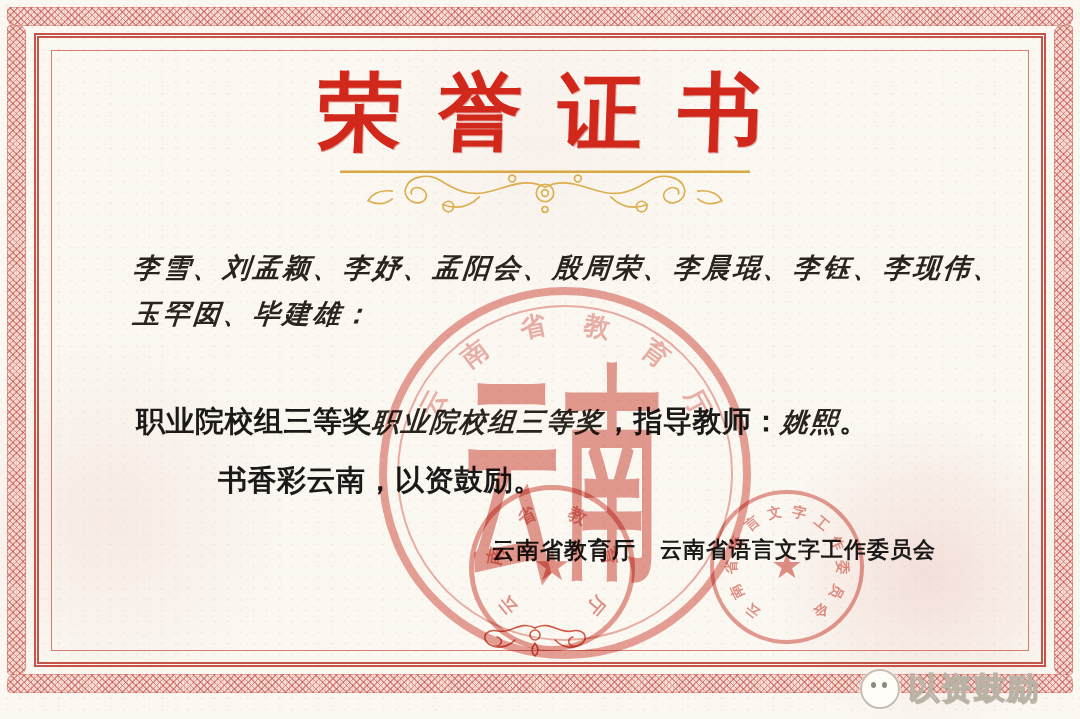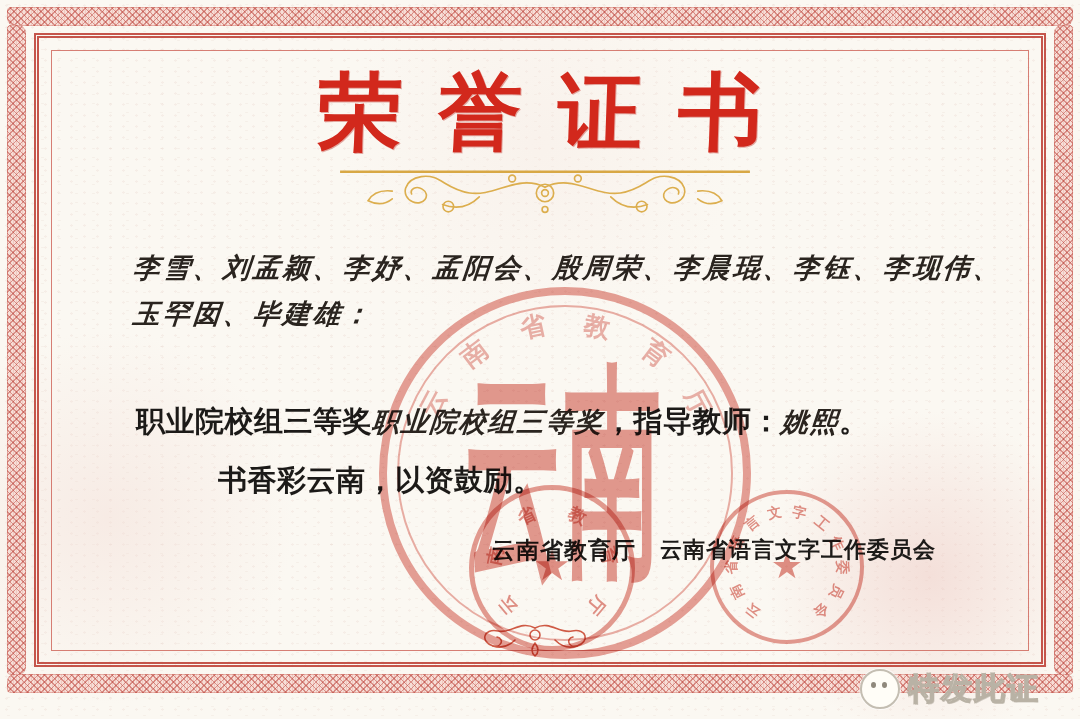--- a/index.html
+++ b/index.html
@@ -178,16 +178,16 @@
         <span style="transform: rotate(142deg) translateY(-56px);">会</span>
       </div>
     <span class="seal-star">★</span>
   </div>
 
   <div class="watermark">
     <div class="wm-face">
         <i class="e1"></i>
         <i class="e2"></i>
       </div>
-    <div class="wm-text">特发此证</div>
+    <div class="wm-text">以资鼓励</div>
   </div>
 
 </div>
 
 </body></html>

